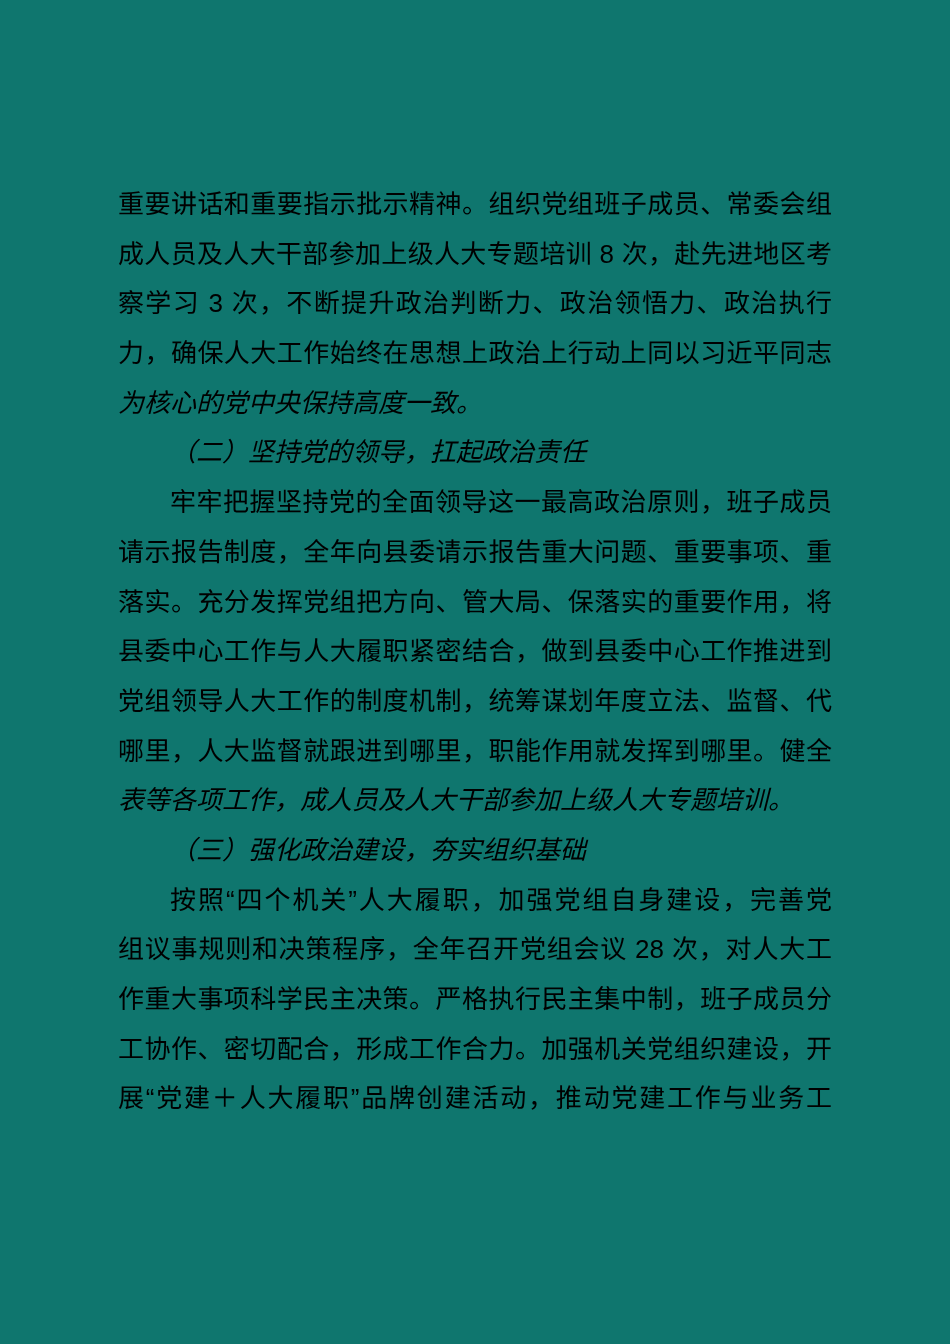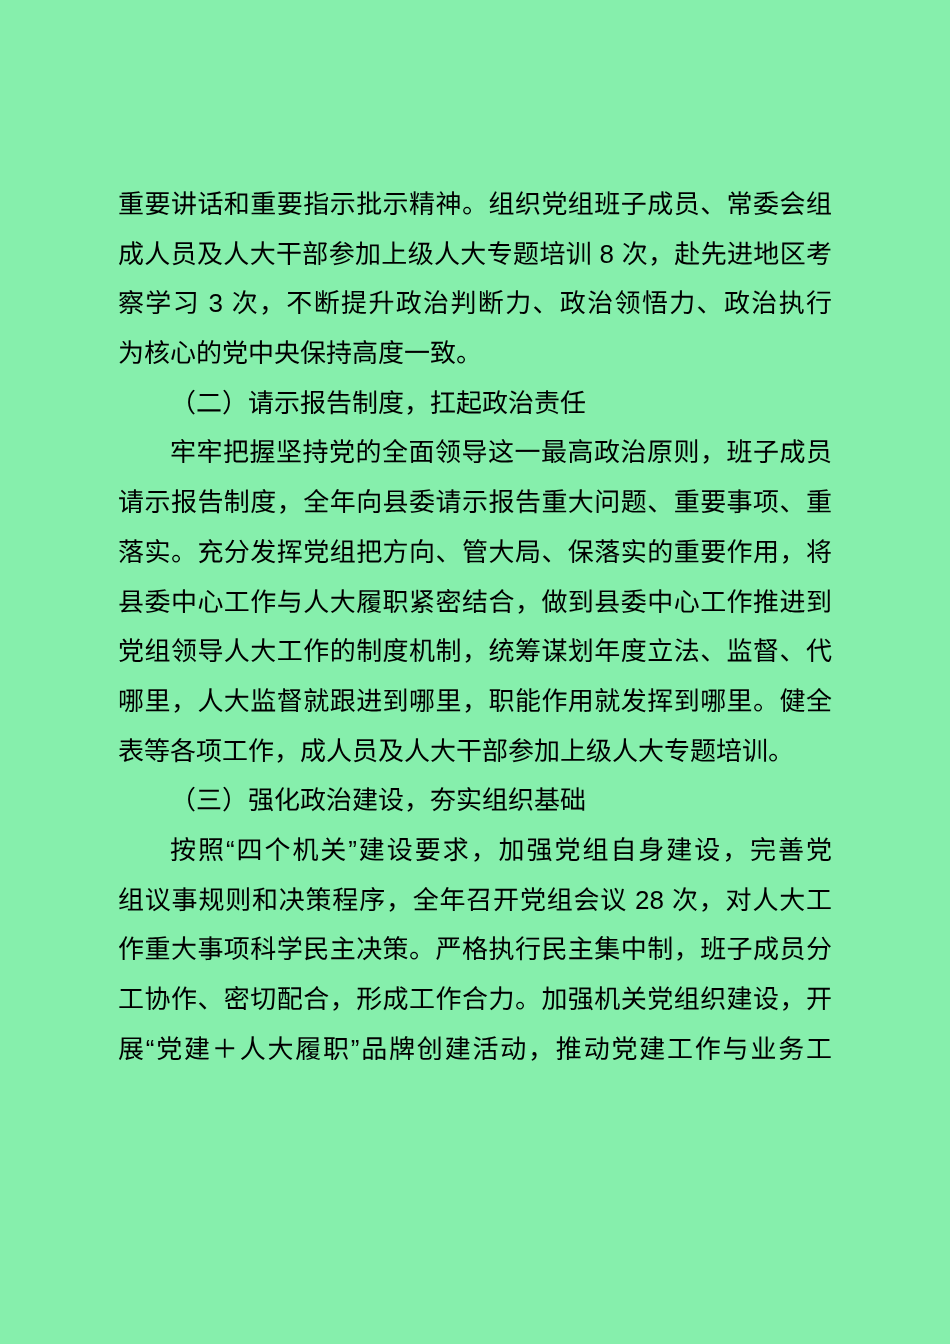--- a/index.html
+++ b/index.html
@@ -10,21 +10,21 @@
   }
   body {
     width: 950px;
     height: 1344px;
     overflow: hidden;
   }
   .page {
     box-sizing: border-box;
     width: 950px;
     height: 1344px;
-    background: #86efac;
+    background: #0f766e;
     padding: 180px 118px 0 118px;
     font-family: "Liberation Sans", "DejaVu Sans", sans-serif;
     font-size: 26px;
     color: #000000;
     -webkit-font-smoothing: antialiased;
   }
   .doc-body {
     width: 714px;
   }
   .line {
@@ -35,39 +35,41 @@
     text-justify: inter-character;
     letter-spacing: 0;
     overflow: hidden;
   }
   .line.indent {
     text-indent: 2em;
   }
   .line.para-end,
   .line.heading {
     text-align-last: left;
+    font-style: italic;
   }
 </style>
 </head>
 <body>
 
 <main class="page">
   <div class="doc-body" id="doc-body">
       <div class="line">重要讲话和重要指示批示精神。组织党组班子成员、常委会组</div>
       <div class="line">成人员及人大干部参加上级人大专题培训 8 次，赴先进地区考</div>
       <div class="line">察学习 3 次，不断提升政治判断力、政治领悟力、政治执行</div>
+      <div class="line">力，确保人大工作始终在思想上政治上行动上同以习近平同志</div>
       <div class="line para-end">为核心的党中央保持高度一致。</div>
-      <div class="line heading indent">（二）请示报告制度，扛起政治责任</div>
+      <div class="line heading indent">（二）坚持党的领导，扛起政治责任</div>
       <div class="line indent">牢牢把握坚持党的全面领导这一最高政治原则，班子成员分</div>
       <div class="line">请示报告制度，全年向县委请示报告重大问题、重要事项、重</div>
       <div class="line">落实。充分发挥党组把方向、管大局、保落实的重要作用，将</div>
       <div class="line">县委中心工作与人大履职紧密结合，做到县委中心工作推进到</div>
       <div class="line">党组领导人大工作的制度机制，统筹谋划年度立法、监督、代</div>
       <div class="line">哪里，人大监督就跟进到哪里，职能作用就发挥到哪里。健全</div>
       <div class="line para-end">表等各项工作，成人员及人大干部参加上级人大专题培训。</div>
       <div class="line heading indent">（三）强化政治建设，夯实组织基础</div>
-      <div class="line indent">按照“四个机关”建设要求，加强党组自身建设，完善党</div>
+      <div class="line indent">按照“四个机关”人大履职，加强党组自身建设，完善党</div>
       <div class="line">组议事规则和决策程序，全年召开党组会议 28 次，对人大工</div>
       <div class="line">作重大事项科学民主决策。严格执行民主集中制，班子成员分</div>
       <div class="line">工协作、密切配合，形成工作合力。加强机关党组织建设，开</div>
       <div class="line">展“党建＋人大履职”品牌创建活动，推动党建工作与业务工</div>
     </div>
 </main>
 
 </body></html>

